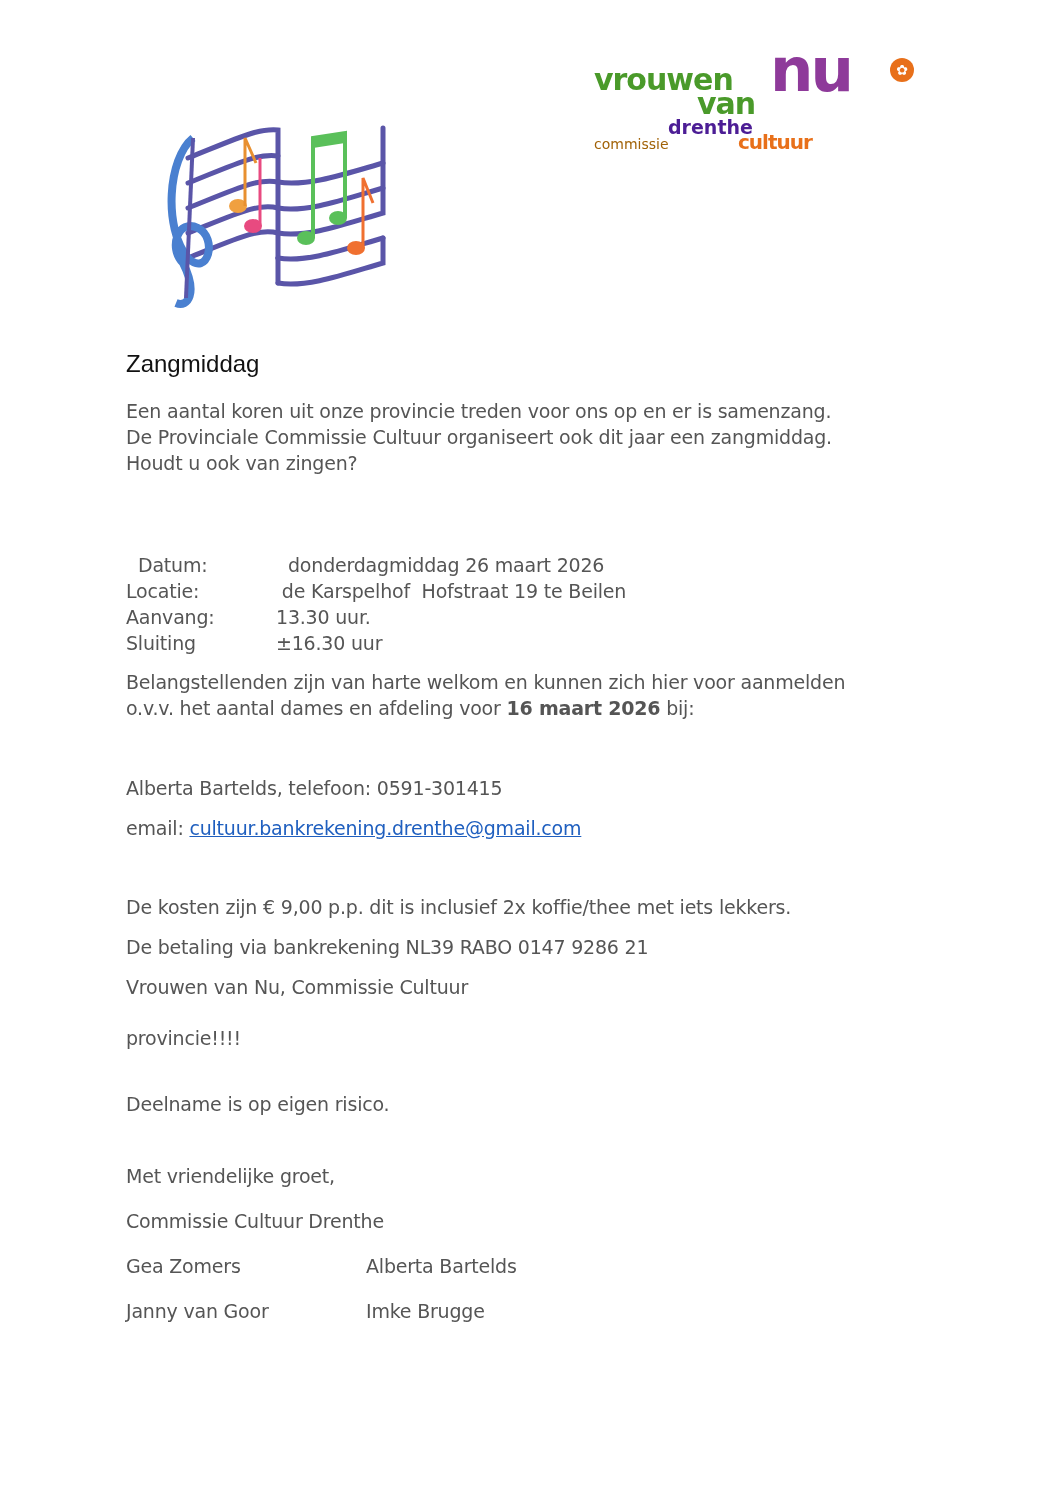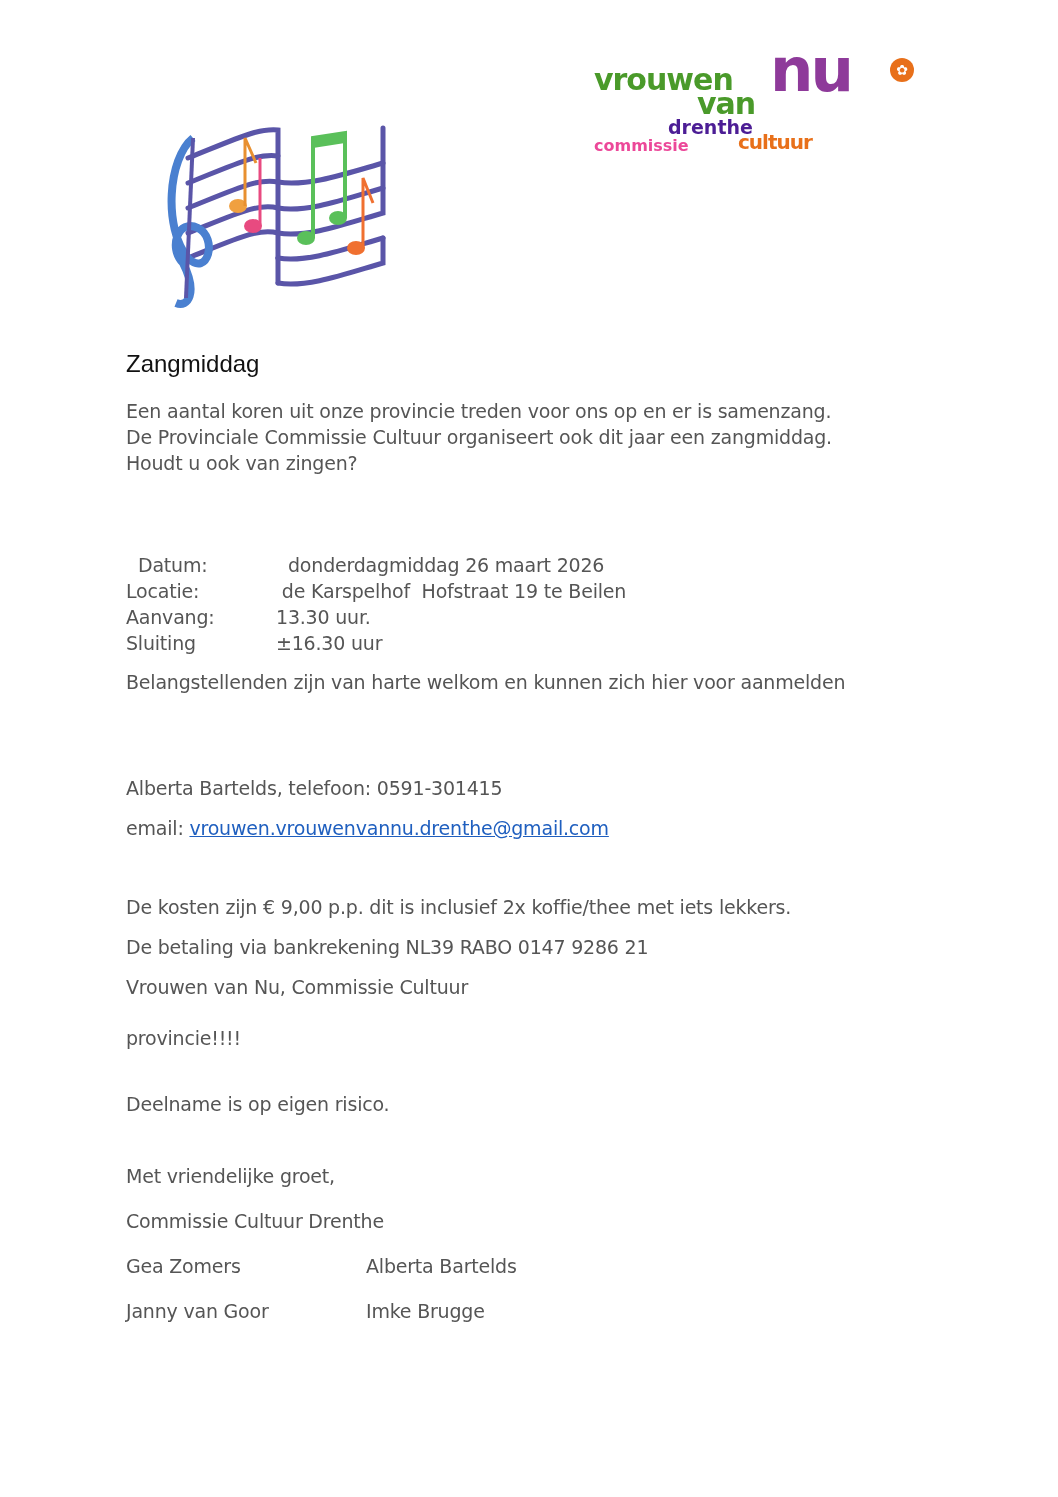--- a/index.html
+++ b/index.html
@@ -44,21 +44,21 @@
     <path d="M215 130 L215 60 L225 85" stroke="#f07030" stroke-width="3" fill="none"></path>
   </svg>
 </div>
 
 <div class="abs" style="left:592px;top:56px;width:330px;height:120px;">
   <span class="abs logo" style="left:2px;top:6px;font-size:30px;color:#4a9a2a;letter-spacing:-1px;">vrouwen</span>
   <span class="abs logo" style="left:105px;top:30px;font-size:30px;color:#4a9a2a;letter-spacing:-1px;">van</span>
   <span class="abs logo" style="left:178px;top:-22px;font-size:61px;color:#8e3a9a;letter-spacing:-3px;">nu</span>
   <span class="abs" style="left:298px;top:2px;width:24px;height:24px;border-radius:50%;background:#e8701a;color:#fff;font-size:14px;text-align:center;line-height:24px;">✿</span>
   <span class="abs logo" style="left:76px;top:60px;font-size:19px;color:#4c1d95;font-weight:bold;">drenthe</span>
-  <span class="abs logo" style="left:2px;top:80px;font-size:16px;color:#ec4899;font-weight:bold;">commissie</span>
+  <span class="abs logo" style="left:2px;top:80px;font-size:14px;color:#a16207;font-weight:normal;">commissie</span>
   <span class="abs logo" style="left:146px;top:74px;font-size:20px;color:#e8701a;letter-spacing:-1px;">cultuur</span>
 </div>
 
 <div class="abs title" style="left:126px;top:350px;">Zangmiddag</div>
 
 <div class="abs" style="left:126px;top:398px;">
   <div class="txt">Een aantal koren uit onze provincie treden voor ons op en er is samenzang.</div>
   <div class="txt">De Provinciale Commissie Cultuur organiseert ook dit jaar een zangmiddag.</div>
   <div class="txt">Houdt u ook van zingen?</div>
 </div>
@@ -77,25 +77,26 @@
     <span class="abs" style="left:150px;top:0;">13.30 uur.</span>
   </div>
   <div class="txt" style="position:relative;height:26px;">
     <span>Sluiting</span>
     <span class="abs" style="left:150px;top:0;">±16.30 uur</span>
   </div>
 </div>
 
 <div class="abs" style="left:126px;top:669px;">
   <div class="txt">Belangstellenden zijn van harte welkom en kunnen zich hier voor aanmelden</div>
+  <div class="txt"><span style="white-space:pre;">o.v.v. het aantal dames en afdeling voor </span><span class="bold">16 maart 2026</span><span style="white-space:pre;"> bij:</span></div>
 </div>
 
 <div class="abs txt" style="left:126px;top:775px;">Alberta Bartelds, telefoon: 0591-301415</div>
 <div class="abs txt" style="left:126px;top:815px;">
-  <span style="white-space:pre;">email: </span><a class="link">vrouwen.vrouwenvannu.drenthe@gmail.com</a>
+  <span style="white-space:pre;">email: </span><a class="link">cultuur.bankrekening.drenthe@gmail.com</a>
 </div>
 
 <div class="abs txt" style="left:126px;top:894px;">De kosten zijn € 9,00 p.p. dit is inclusief 2x koffie/thee met iets lekkers.</div>
 <div class="abs txt" style="left:126px;top:934px;">De betaling via bankrekening NL39 RABO 0147 9286 21</div>
 <div class="abs txt" style="left:126px;top:974px;">Vrouwen van Nu, Commissie Cultuur</div>
 
 <div class="abs" style="left:126px;top:1025px;">
   <div class="txt">provincie!!!!</div>
 </div>
 

